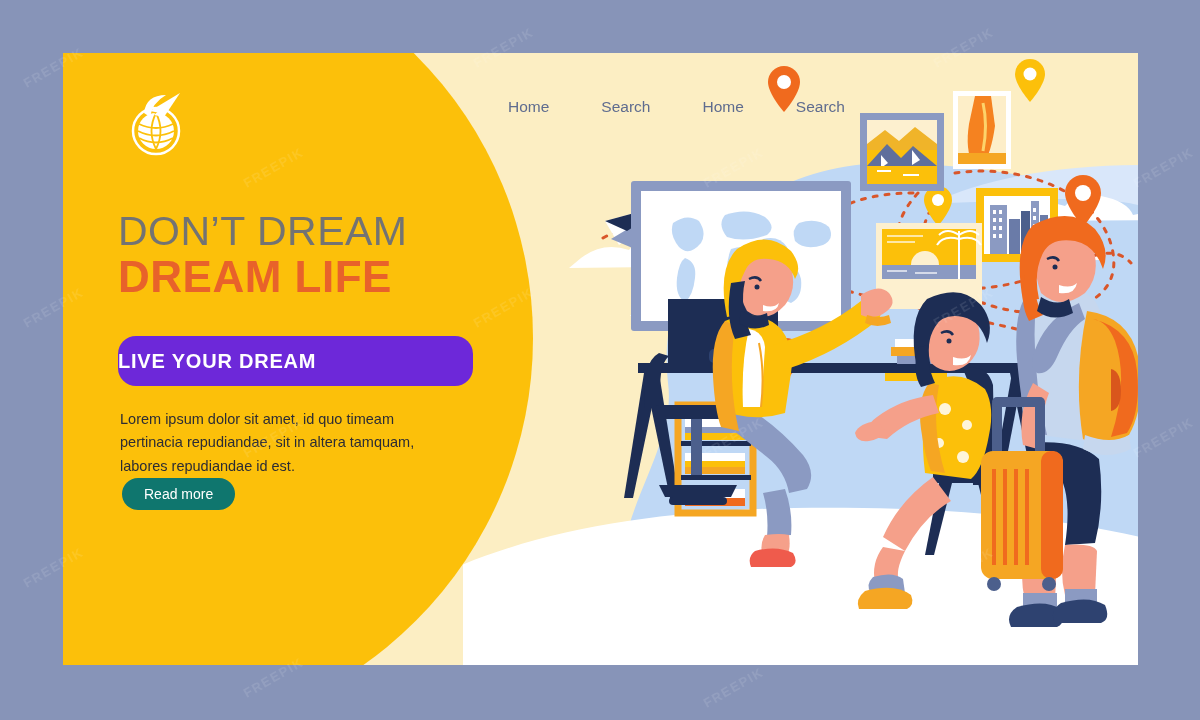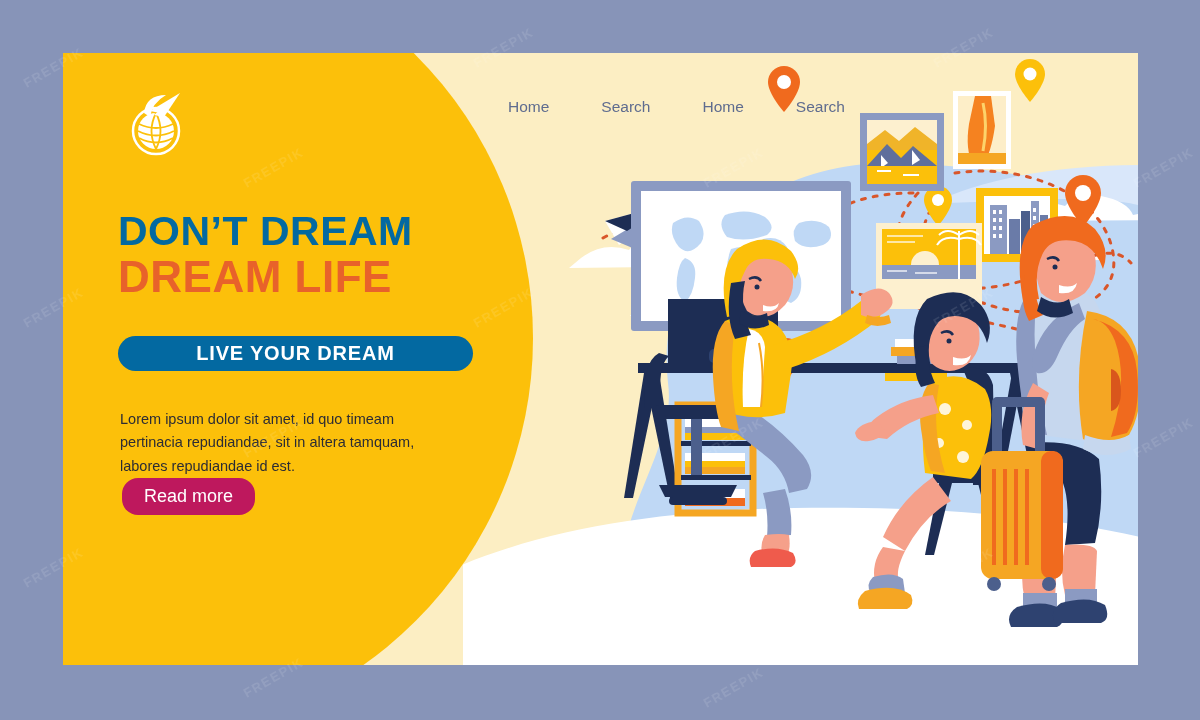--- a/index.html
+++ b/index.html
@@ -39,45 +39,44 @@
 
   
   .headline {
     position:absolute;
     left:55px; top:156px;
     z-index:6;
     width:430px;
   }
   .headline .l1 {
     font-size:41px;
-    font-weight:bold;
+    font-weight:normal;
     letter-spacing:0.5px;
-    color:#0369a1;
+    color:#737373;
     line-height:1.08;
     white-space:nowrap;
   }
   .headline .l2 {
     font-size:44px;
     font-weight:bold;
     letter-spacing:0.5px;
     color:#e8622a;
     line-height:1.08;
     white-space:nowrap;
   }
 
   
   .sub-pill {
     position:absolute;
     left:55px; top:283px;
-    width:355px; height:35px;
-    background:#0369a1;
+    width:355px; height:50px;
+    background:#6d28d9;
     border-radius:18px;
     display:flex;
     align-items:center;
-    justify-content:center;
     z-index:6;
   }
   .sub-pill span {
     color:#ffffff;
     font-size:20px;
     font-weight:bold;
     letter-spacing:0.8px;
   }
 
   
@@ -89,25 +88,25 @@
     color:#2c2c34;
     font-size:14.5px;
     line-height:1.62;
   }
 
   
   .readmore {
     position:absolute;
     left:59px; top:425px;
     padding:8px 22px;
-    background:#be185d;
+    background:#0f766e;
     border:none;
     border-radius:16px;
     color:#ffffff;
-    font-size:18px;
+    font-size:14px;
     font-family:"Liberation Sans", sans-serif;
     cursor:pointer;
     z-index:6;
   }
 
   
   .nav {
     position:absolute;
     left:445px; top:45px;
     width:620px; height:34px;

